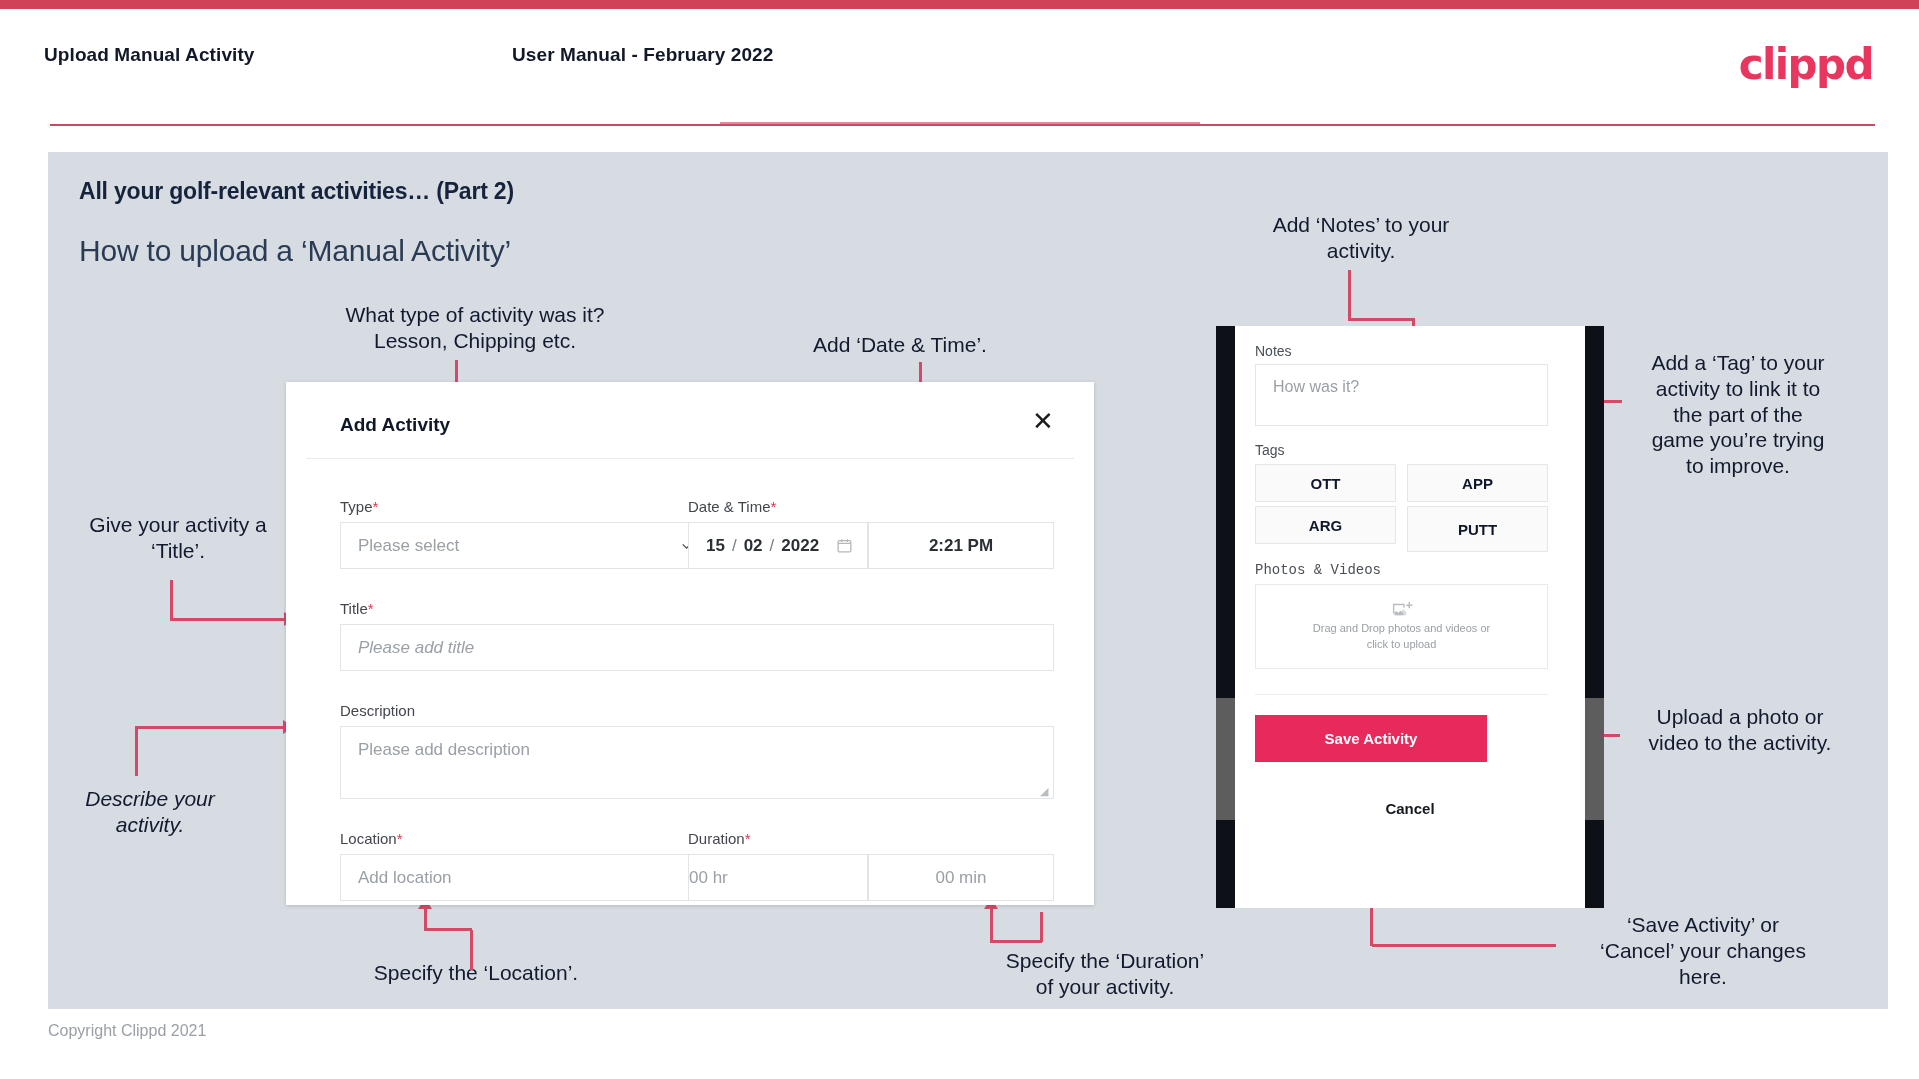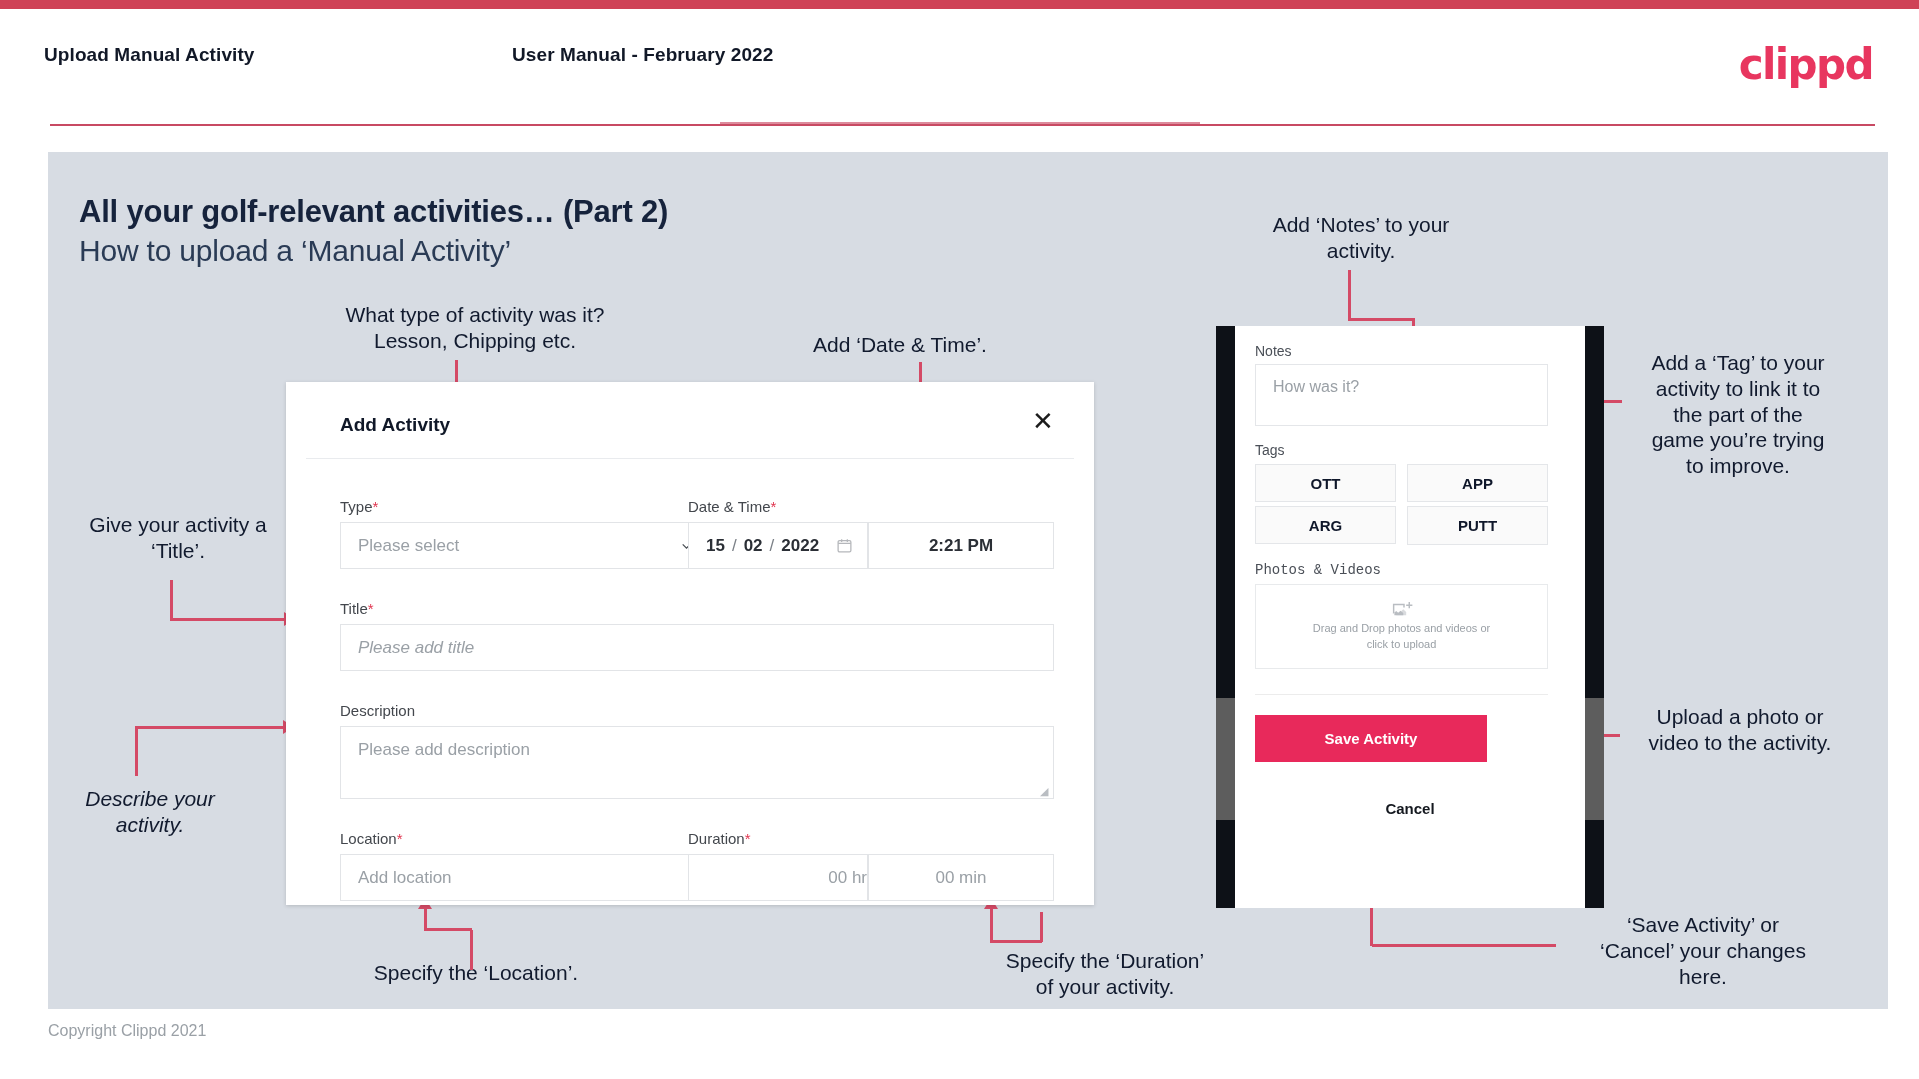--- a/index.html
+++ b/index.html
@@ -41,22 +41,22 @@
   }
 
   
   .slide {
     position: absolute; left: 48px; top: 152px; width: 1840px; height: 857px;
     background: #d7dce3;
   }
 
   
   .title-1 {
-    position: absolute; left: 79px; top: 194px;
-    font-size: 31px; font-weight: 700; color: #16233c; letter-spacing: -.2px;
+    position: absolute; left: 79px; top: 178px;
+    font-size: 23px; font-weight: 700; color: #16233c; letter-spacing: -.2px;
   }
   .title-2 {
     position: absolute; left: 79px; top: 234px;
     font-size: 30px; font-weight: 400; color: #2a3b55; letter-spacing: -.2px;
   }
 
   
   .anno {
     position: absolute;
     color: #111a2e; font-size: 21px; line-height: 1.23;
@@ -118,21 +118,21 @@
                    padding-left: 0; justify-content: center; }
   #title-label   { left: 54px;  top: 218px; }
   #title-input   { left: 54px;  top: 242px; width: 714px; height: 47px; font-style: italic; }
   #desc-label    { left: 54px;  top: 320px; }
   #desc-input    { left: 54px;  top: 344px; width: 714px; height: 73px;
                    align-items: flex-start; padding-top: 13px; }
   #loc-label     { left: 54px;  top: 448px; }
   #loc-input     { left: 54px;  top: 472px; width: 372px; height: 47px; }
   #dur-label     { left: 402px; top: 448px; }
   #hr-input      { left: 402px; top: 472px; width: 180px; height: 47px;
-                   padding-left: 0; justify-content: flex-end; }
+                   padding-left: 0; justify-content: flex-start; }
   #min-input     { left: 582px; top: 472px; width: 186px; height: 47px;
                    padding-left: 0; justify-content: center; }
 
   .date-grp { display: flex; align-items: center; gap: 7px; }
   .date-seg { font-weight: 700; color: #2b2f36; font-size: 17px; }
   .date-sep { color: #7b8087; font-size: 17px; }
   .cal-ico { margin-left: 10px; opacity: .45; }
   .resize-grip {
     position: absolute; right: 3px; bottom: 2px; width: 10px; height: 10px;
     color: #b9bdc2; font-size: 11px; line-height: 10px;
@@ -358,21 +358,21 @@
 
       <div class="ph-label" style="left:20px; top:17px;">Notes</div>
       <div class="ph-box" style="left:20px; top:38px; width:293px; height:62px;">
         <span class="ph-ph">How was it?</span>
       </div>
 
       <div class="ph-label" style="left:20px; top:116px;">Tags</div>
       <div class="tag-btn" style="left:20px; top:138px; width:141px; height:38px;">OTT</div>
       <div class="tag-btn" style="left:172px; top:138px; width:141px; height:38px;">APP</div>
       <div class="tag-btn" style="left:20px; top:180px; width:141px; height:38px;">ARG</div>
-      <div class="tag-btn" style="left:172px; top:180px; width:141px; height:39px;">PUTT</div>
+      <div class="tag-btn" style="left:172px; top:180px; width:141px; height:46px;">PUTT</div>
 
       <div class="ph-label" style="left:20px; top:236px;font-family:Liberation Mono, monospace;">Photos &amp; Videos</div>
       <div class="drop-zone" style="left:20px; top:258px; width:293px; height:85px;">
         <svg width="22" height="20" viewBox="0 0 24 22" fill="#b9bdc2">
           <path d="M2 3h13v4.2h-1.6V4.6H3.6v11h9.8v-2.3l-3-2.6-2.6 2.3-2.2-2L2 14.2V3z"></path>
           <path d="M11.3 11.1l2.1-1.9 3.2 2.8v3.6H5.6l2.1-1.9 2.1-1.9.9.8.6.5z" opacity=".55"></path>
           <path d="M19.2 1.2h1.6v2.6h2.6v1.6h-2.6v2.6h-1.6V5.4h-2.6V3.8h2.6V1.2z"></path>
         </svg>
         <div class="drop-text">
           <div>Drag and Drop photos and videos or</div>

